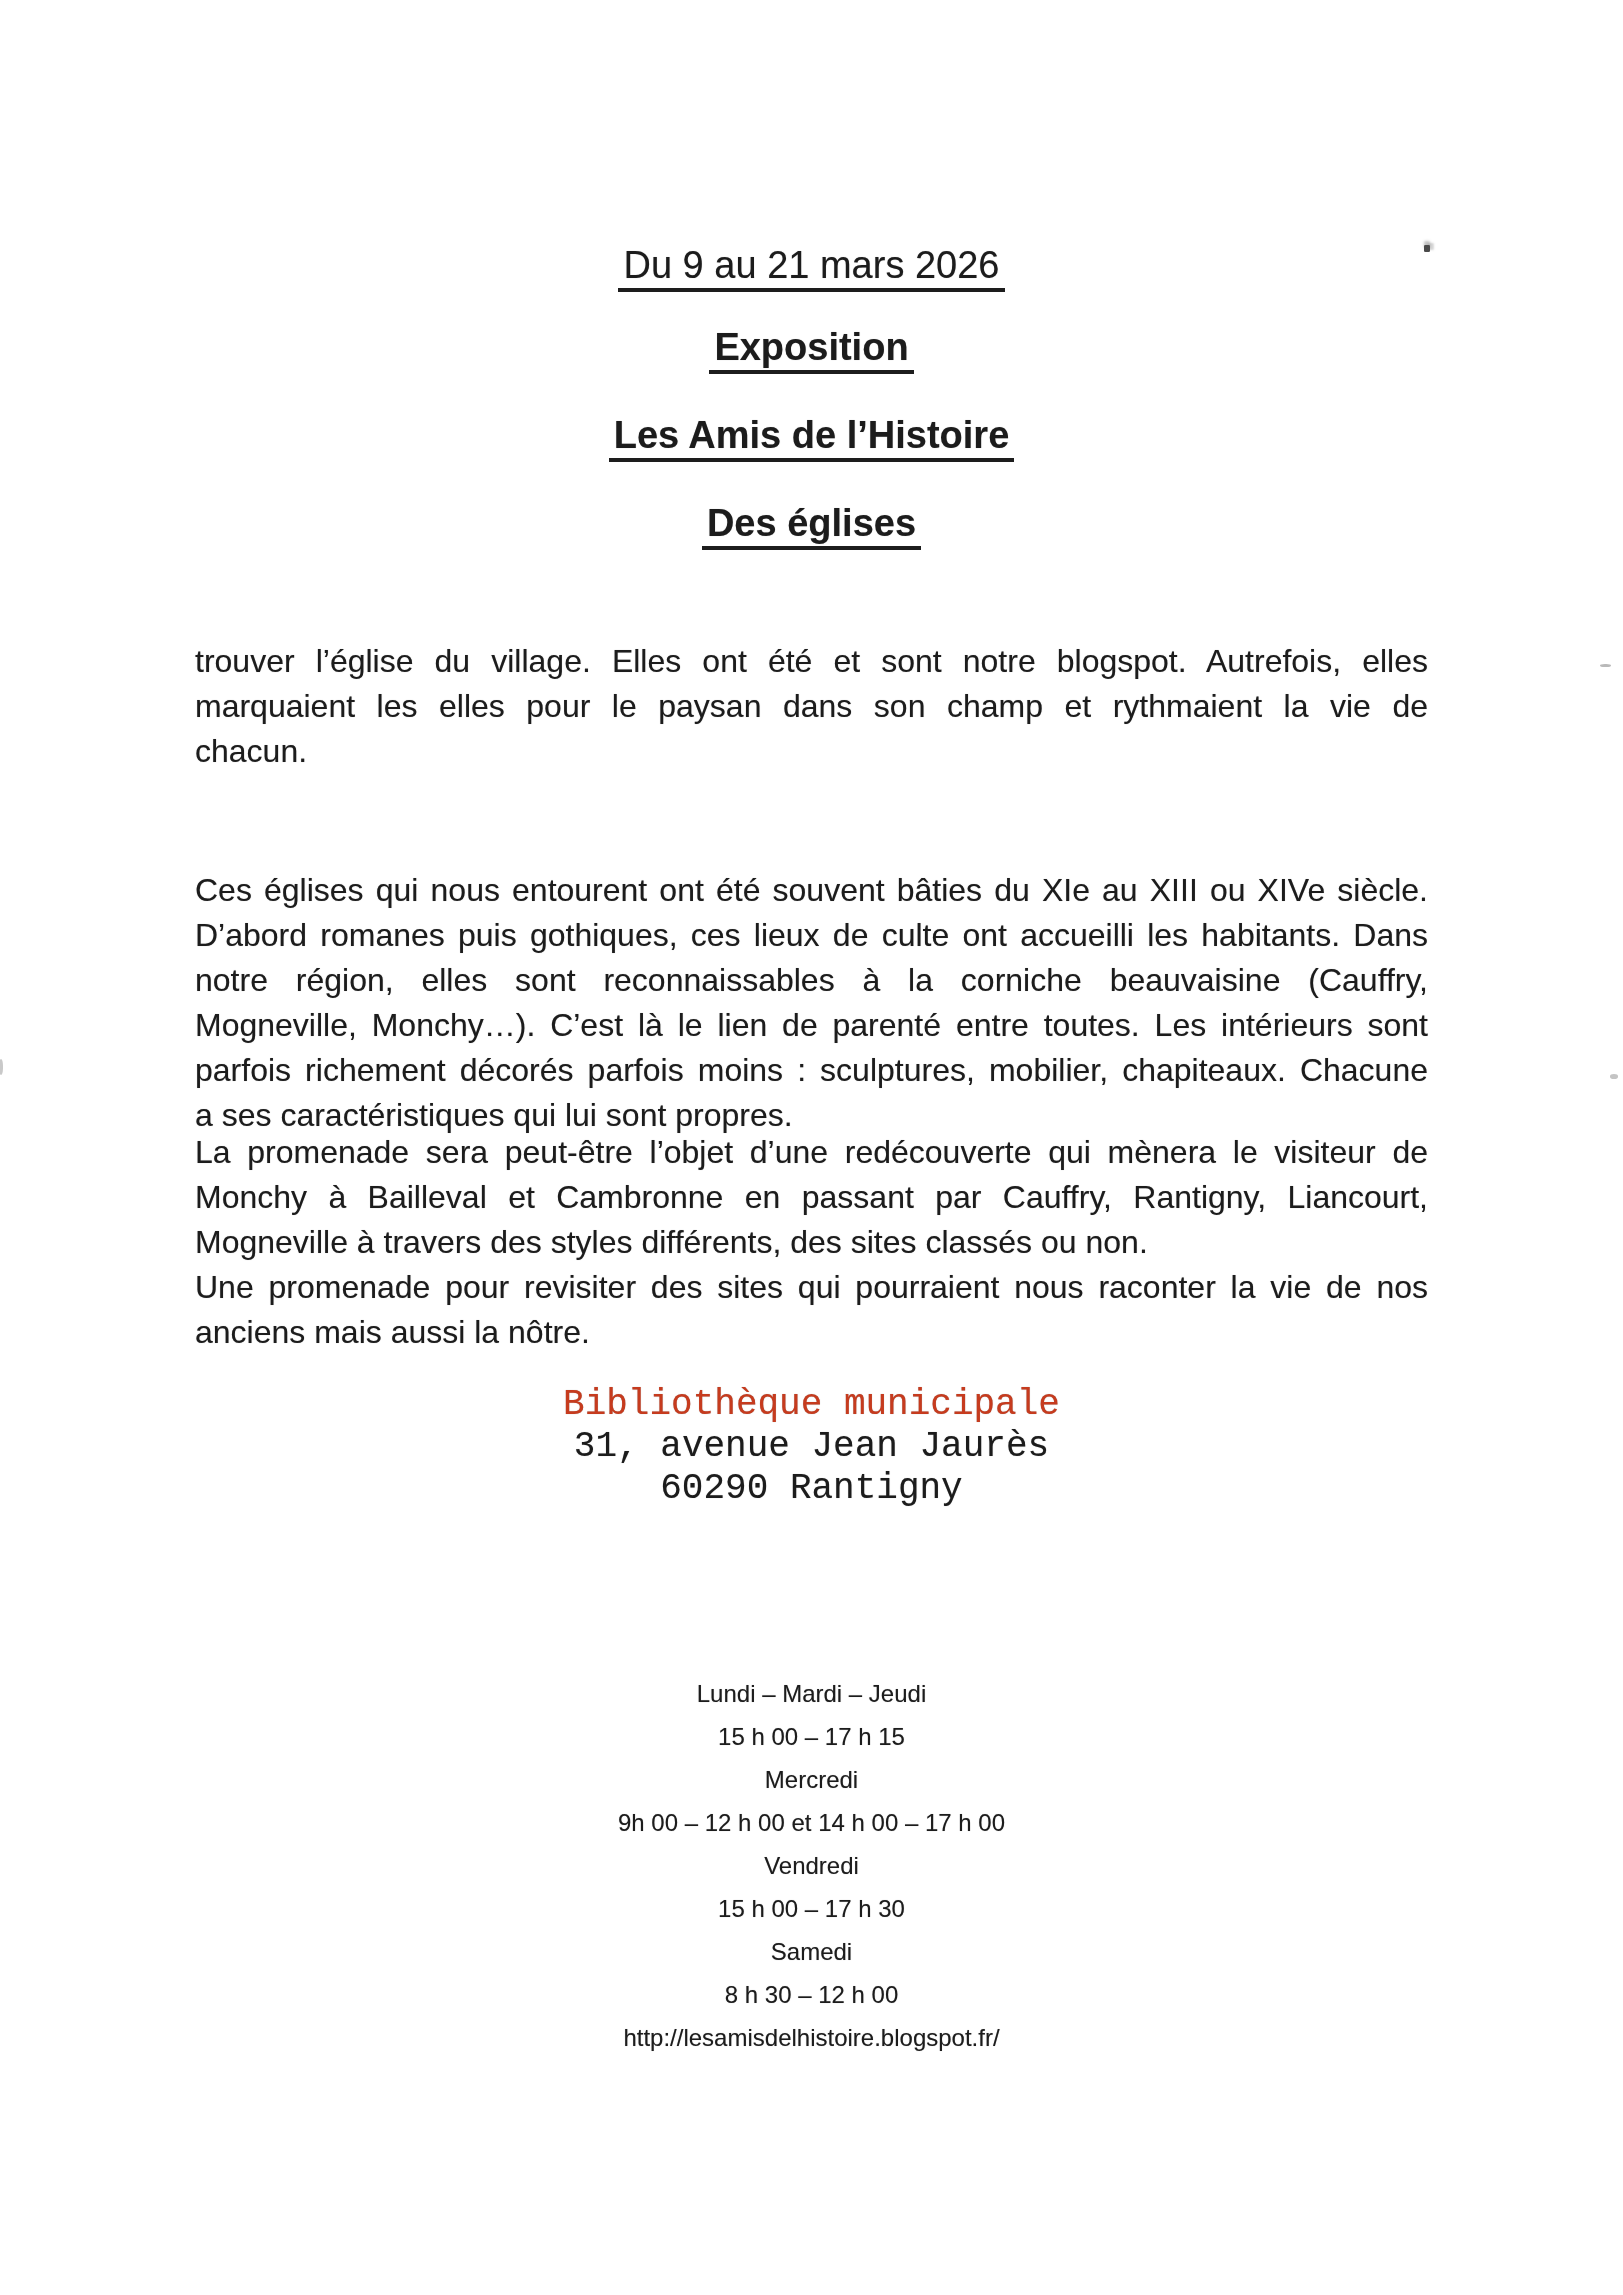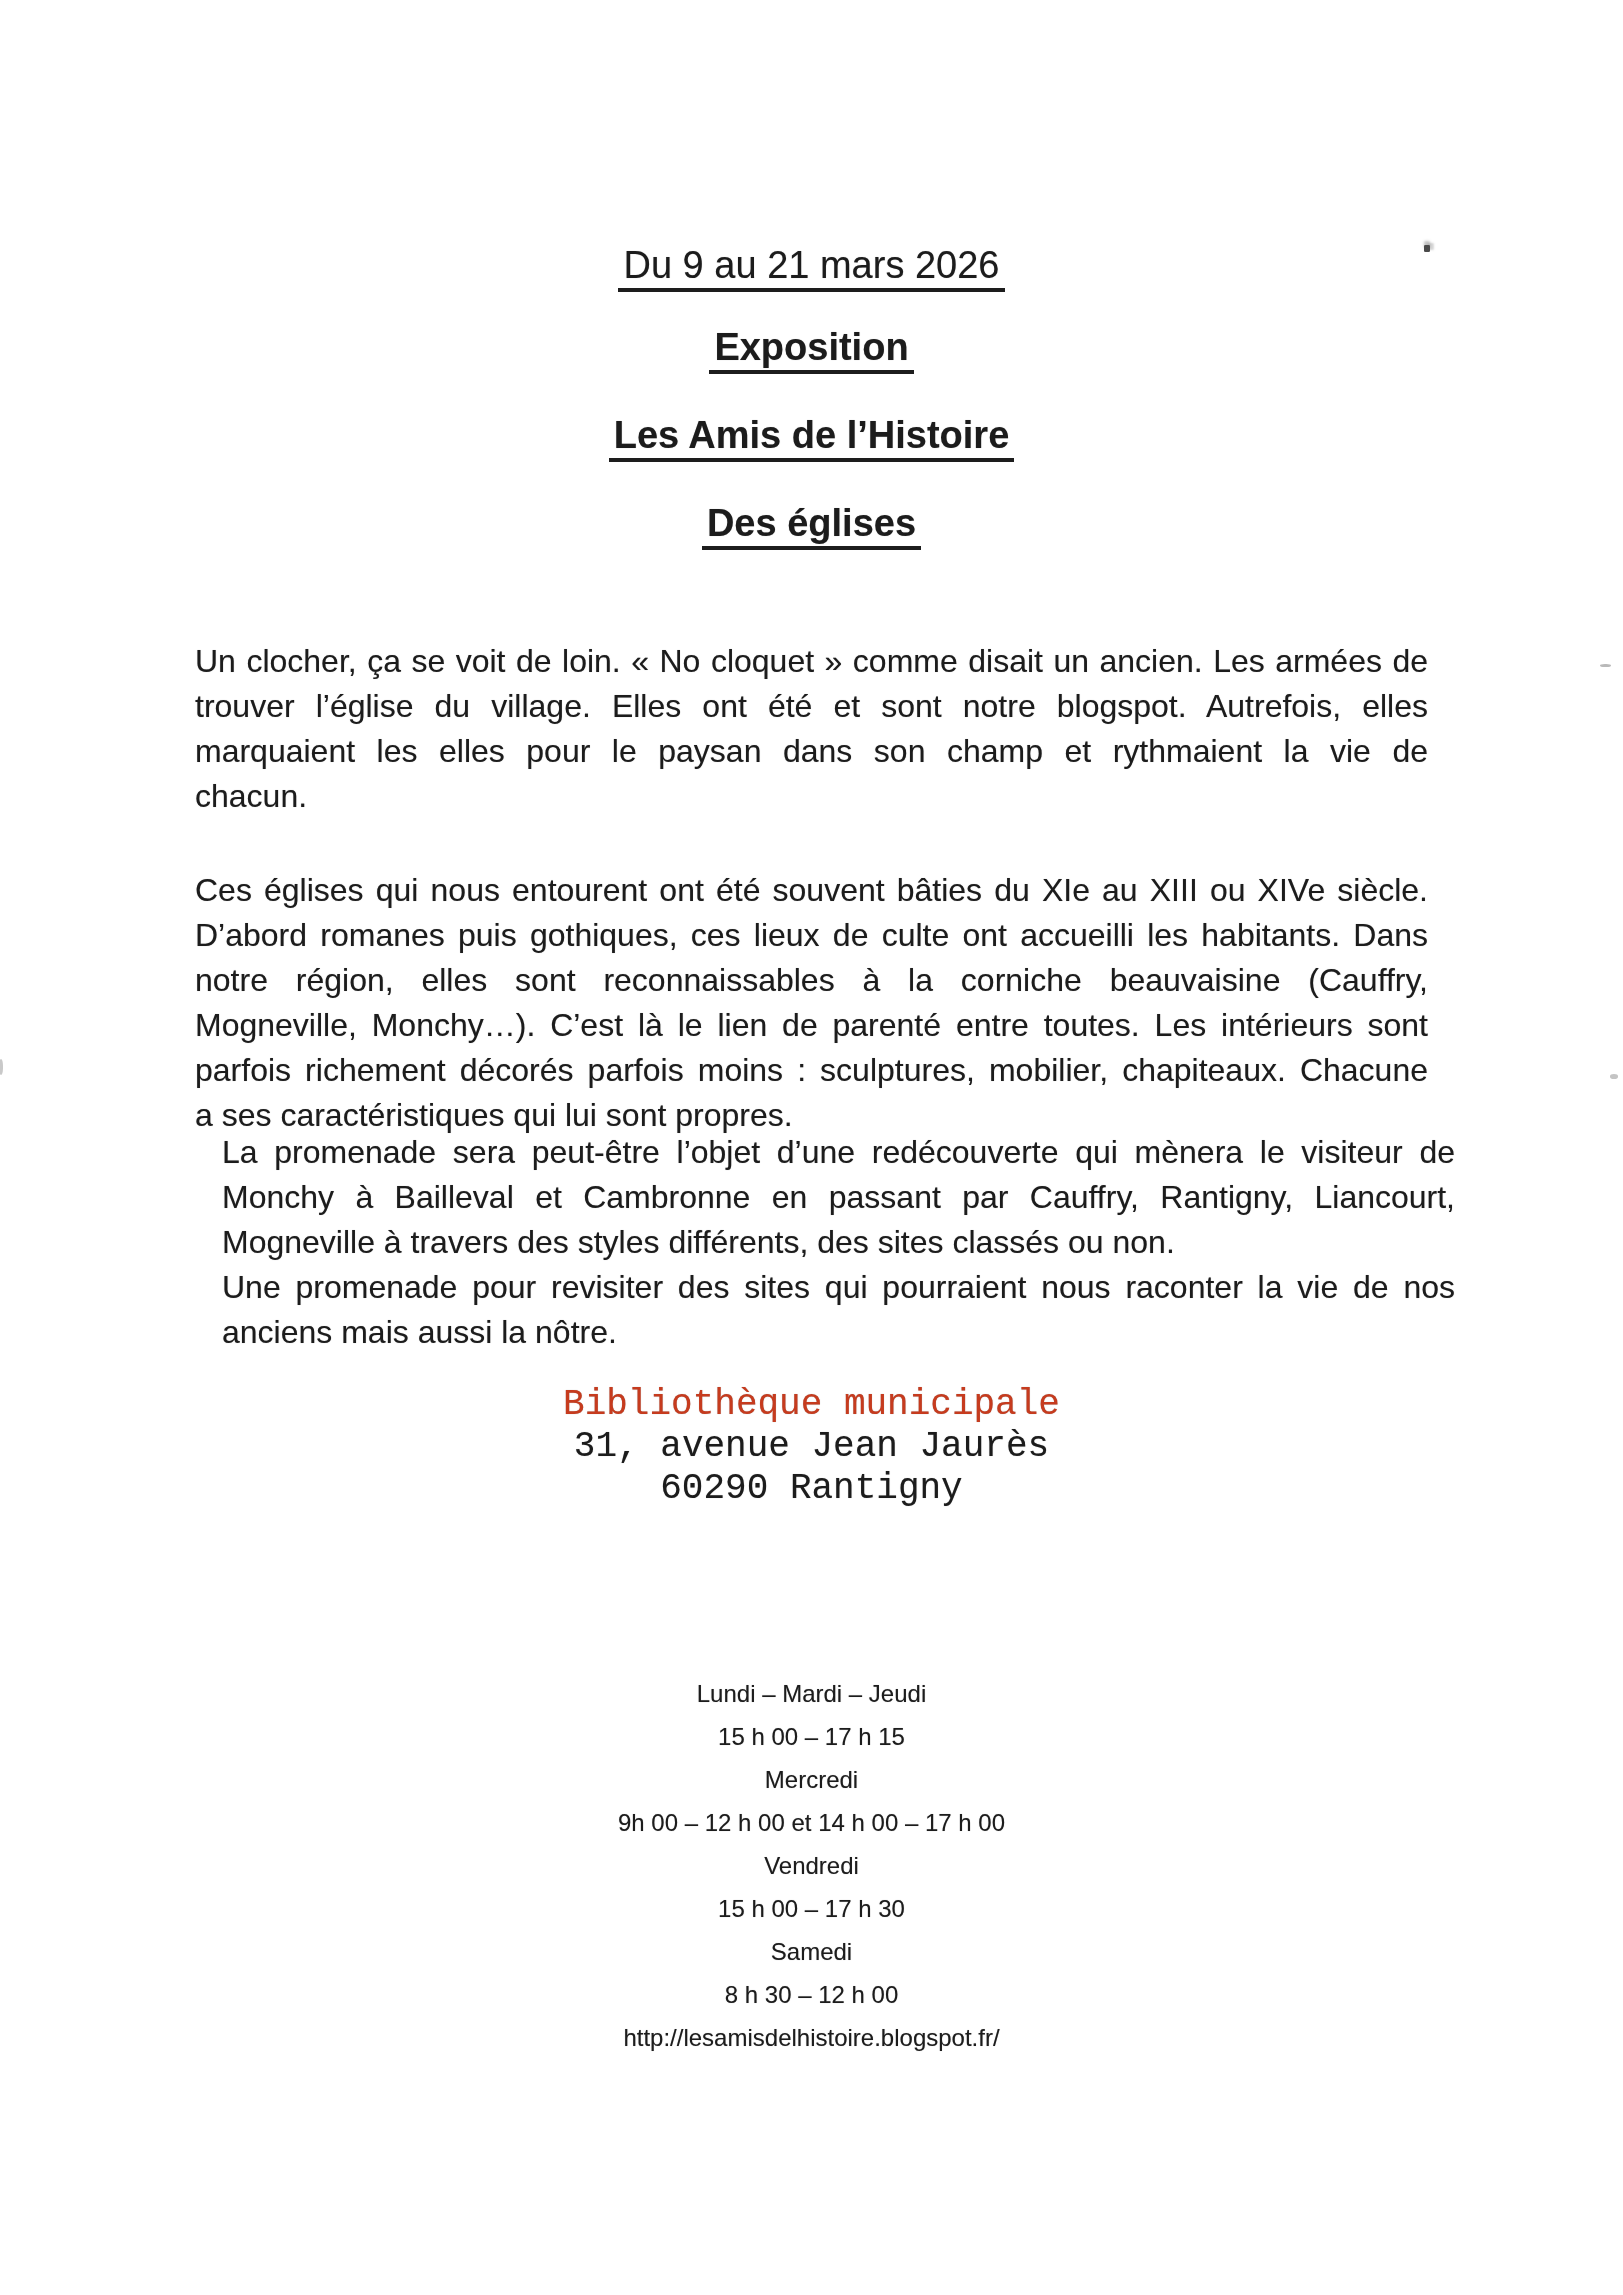--- a/index.html
+++ b/index.html
@@ -19,21 +19,21 @@
   .h1{top:243px;}
   .h2{top:325px;}
   .h3{top:413px;}
   .h4{top:501px;}
   .para{
     position:absolute;left:195px;width:1233px;
     font-size:32px;line-height:45px;
   }
   .p1{top:639px;}
   .p2{top:868px;}
-  .p3{top:1130px;margin-left:27px;}
+  .p3{top:1130px;}
   .jl{text-align:justify;text-align-last:justify;}
   .ll{text-align:left;}
   .venue{top:1384px;font-size:36px;line-height:42px;font-family:Liberation Mono, monospace;}
   .venue-name{color:#c63b1e;}
   .hours-heading{top:1593px;font-size:36px;line-height:43px;}
   .hours-heading .u2{border-bottom:3.9px solid #1d1d1d;padding:0 2.6px 1.3px;}
   .hours{top:1672px;font-size:24px;line-height:43px;}
   
   .speck{position:absolute;border-radius:50%;}
   .speck-a{left:1424px;top:245px;width:5.9px;height:7.2px;background:#4a4a4a;box-shadow:0 -3.9px 2.6px rgba(120,120,120,.45), 3.9px -2px 2px rgba(150,150,150,.4);border-radius:1.3px;}
@@ -48,21 +48,20 @@
 
   <div class="center h h1"><span class="u">Du 9 au 21 mars 2026</span></div>
 
   <div class="center h h2 bold"><span class="u">Exposition</span></div>
 
   <div class="center h h3 bold"><span class="u">Les Amis de l’Histoire</span></div>
 
   <div class="center h h4 bold"><span class="u">Des églises</span></div>
 
   <div class="para p1">
-    <div class="jl">Un clocher, ça se voit de loin. « No cloquet » comme disait un ancien. Les armées de</div>
     <div class="jl">trouver l’église du village. Elles ont été et sont notre blogspot. Autrefois, elles</div>
     <div class="jl">marquaient les elles pour le paysan dans son champ et rythmaient la vie de</div>
     <div class="ll">chacun.</div>
   </div>
 
   <div class="para p2">
     <div class="jl">Ces églises qui nous entourent ont été souvent bâties du XIe au XIII ou XIVe siècle.</div>
     <div class="jl">D’abord romanes puis gothiques, ces lieux de culte ont accueilli les habitants. Dans</div>
     <div class="jl">notre région, elles sont reconnaissables à la corniche beauvaisine (Cauffry,</div>
     <div class="jl">Mogneville, Monchy…). C’est là le lien de parenté entre toutes. Les intérieurs sont</div>

